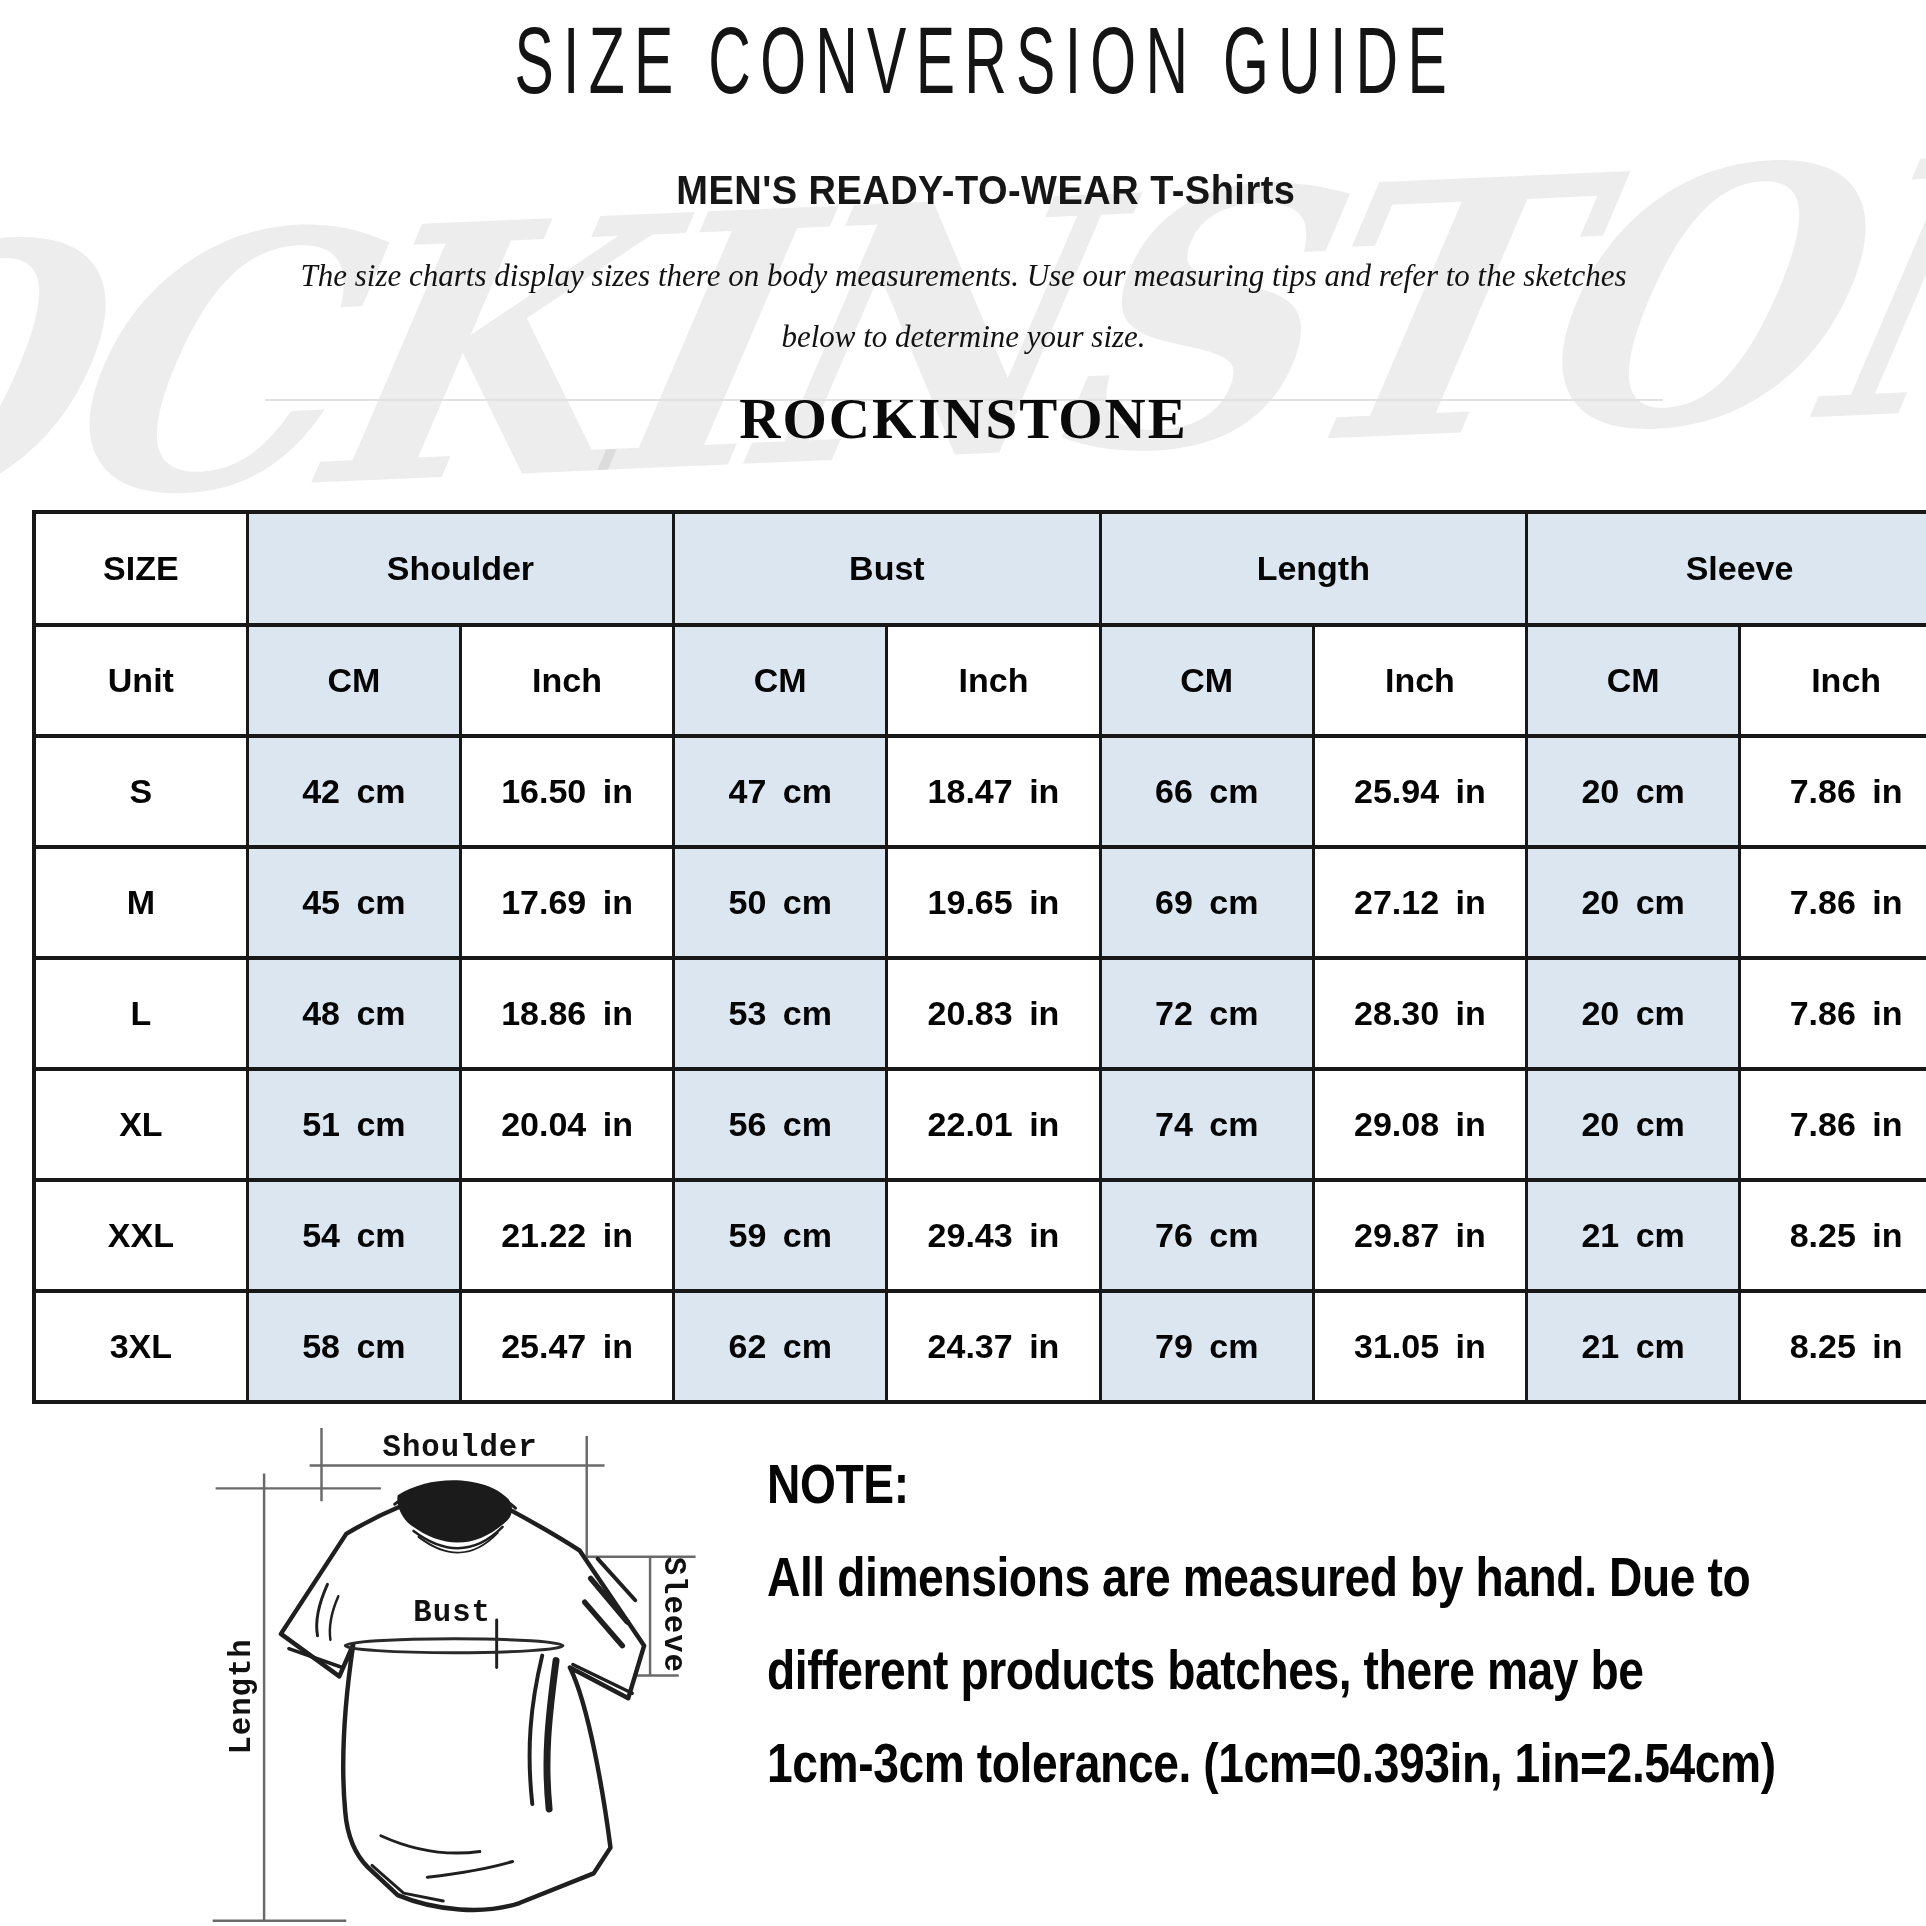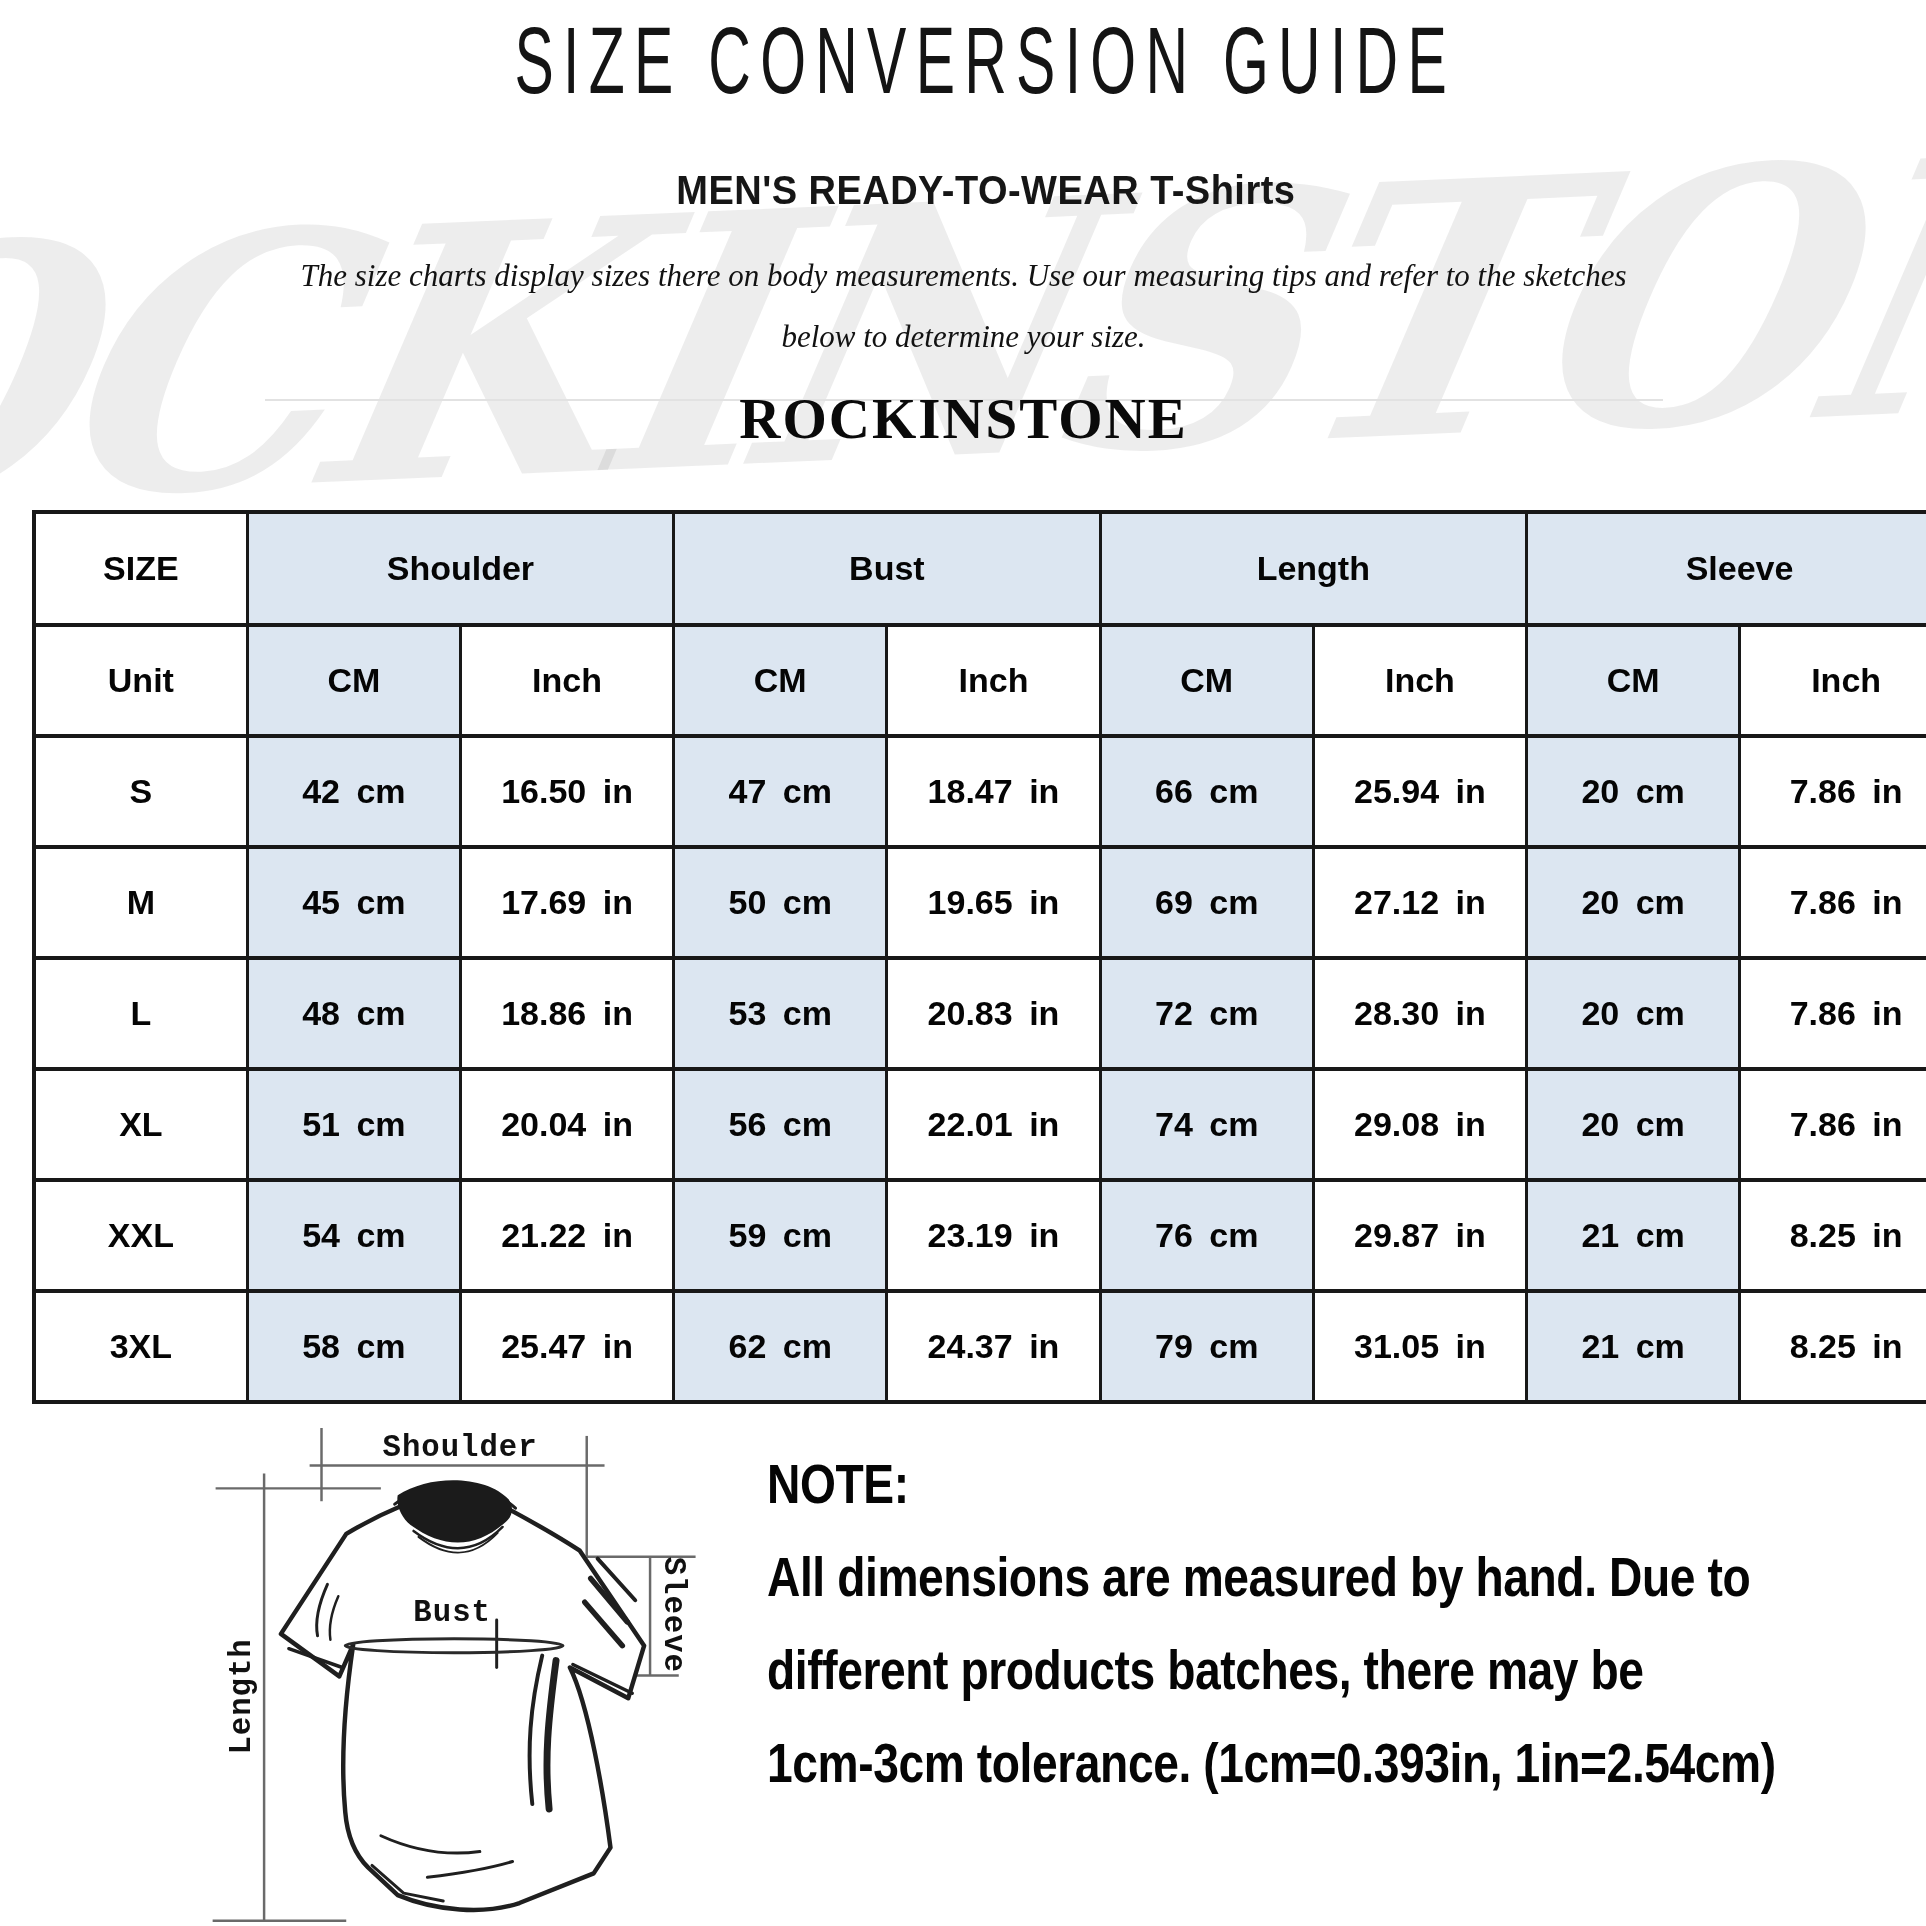--- a/index.html
+++ b/index.html
@@ -172,21 +172,21 @@
       <td class="blue">74 cm</td>
       <td>29.08 in</td>
       <td class="blue">20 cm</td>
       <td>7.86 in</td>
     </tr>
     <tr class="data-row">
       <td>XXL</td>
       <td class="blue">54 cm</td>
       <td>21.22 in</td>
       <td class="blue">59 cm</td>
-      <td>23.19 in</td>
+      <td>29.43 in</td>
       <td class="blue">76 cm</td>
       <td>29.87 in</td>
       <td class="blue">21 cm</td>
       <td>8.25 in</td>
     </tr>
     <tr class="data-row">
       <td>3XL</td>
       <td class="blue">58 cm</td>
       <td>25.47 in</td>
       <td class="blue">62 cm</td>

